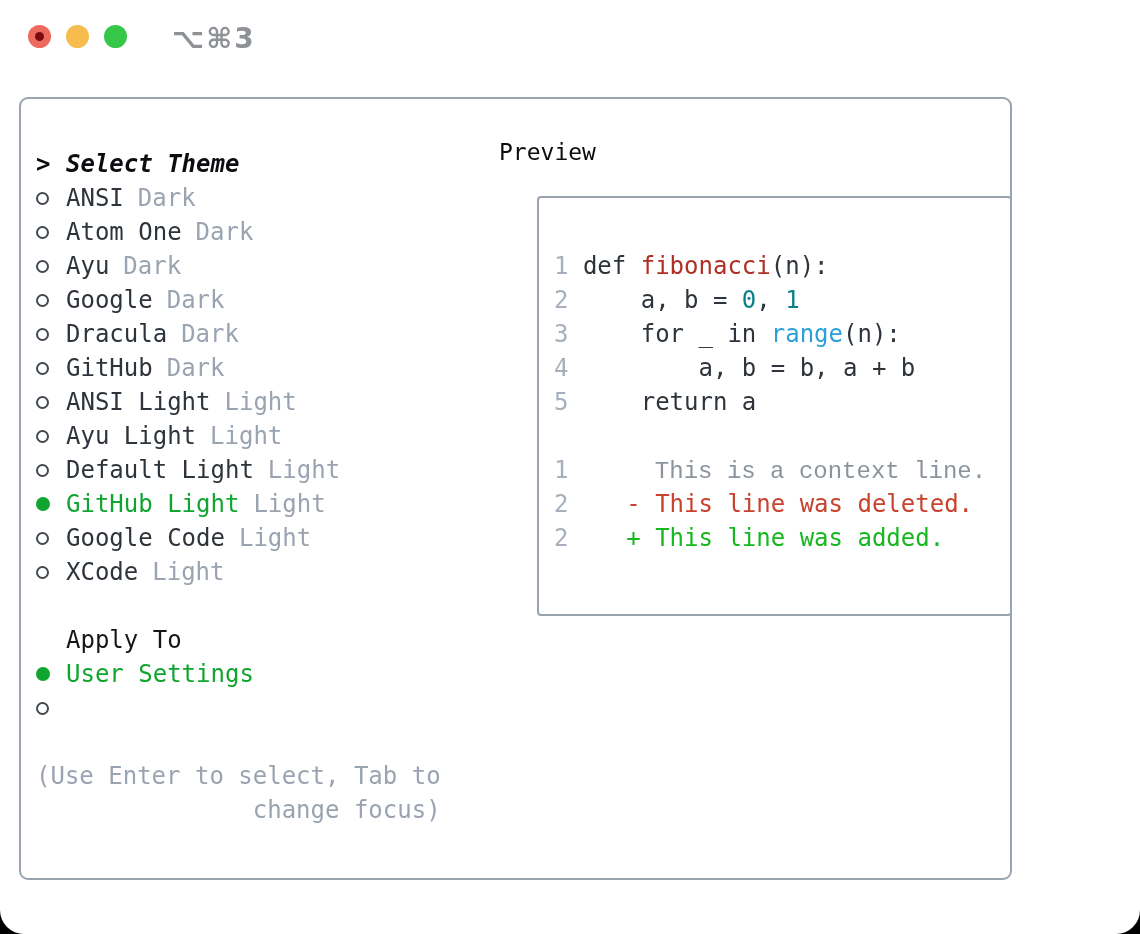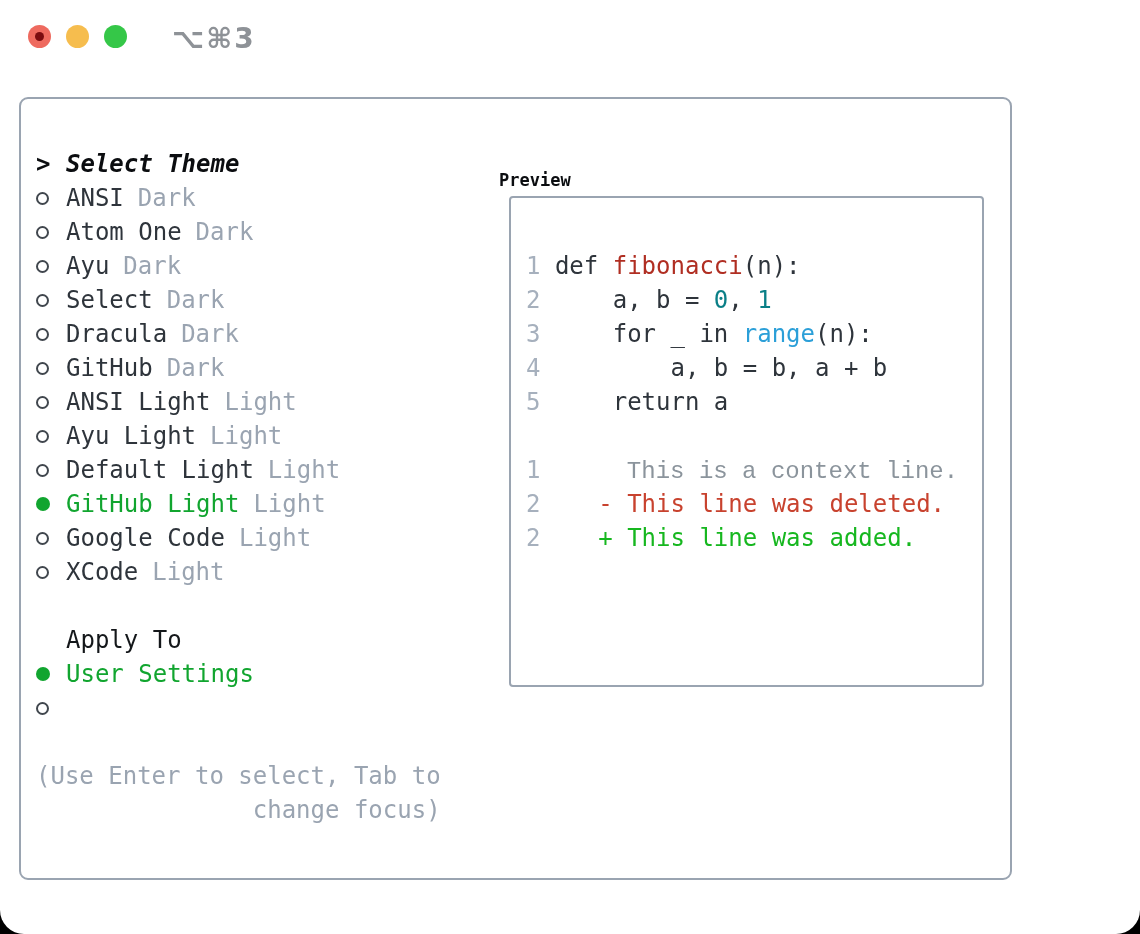--- a/index.html
+++ b/index.html
@@ -78,26 +78,26 @@
   .arrow { font-weight: bold; color: var(--heading); }
   .hdr { font-weight: bold; color: var(--heading); font-style: italic; }
   .subhdr { color: #14171a; }
   .name { color: var(--text); }
   .name.sel { color: var(--accent-green); text-align: right; }
   .variant { color: var(--muted); margin-left: 14px; }
   .spacer { height: 34px; }
   .help { color: var(--muted); height: 34px; line-height: 34px; white-space: pre; text-align: right; }
   
   .preview-title {
-    position: absolute; left: 478px; top: 64px; height: 34px; line-height: 34px;
-    font-size: 17px; font-weight: bold; color: var(--heading);
+    position: absolute; left: 478px; top: 36px; height: 34px; line-height: 34px;
+    font-size: 23px; font-weight: normal; color: var(--heading);
   }
   .preview-box {
-    position: absolute; left: 488px; top: 97px;
-    width: 475px; height: 491px;
+    position: absolute; left: 516px; top: 97px;
+    width: 475px; height: 420px;
     border: 2.5px solid var(--border);
     border-radius: 4px;
     padding: 51px 0 16px 15px;
     overflow: hidden;
   }
   .code-line { height: 34px; line-height: 34px; font-size: 24px; white-space: pre; }
   .tok-gutter { color: var(--gutter-gray); }
   .tok-plain { color: var(--text); }
   .tok-func { color: var(--function-red); }
   .tok-num { color: var(--number-teal); }
@@ -125,21 +125,21 @@
     <div class="left-col">
       <div class="row">
         <span class="marker arrow">&gt;</span>
         <span class="hdr">Select Theme</span>
       </div>
 
       <div id="theme-list">
           <div class="row"><span class="marker"><span class="ring"></span></span><span class="name">ANSI</span><span class="variant">Dark</span></div>
           <div class="row"><span class="marker"><span class="ring"></span></span><span class="name">Atom One</span><span class="variant">Dark</span></div>
           <div class="row"><span class="marker"><span class="ring"></span></span><span class="name">Ayu</span><span class="variant">Dark</span></div>
-          <div class="row"><span class="marker"><span class="ring"></span></span><span class="name">Select</span><span class="variant">Dark</span></div>
+          <div class="row"><span class="marker"><span class="ring"></span></span><span class="name">Google</span><span class="variant">Dark</span></div>
           <div class="row"><span class="marker"><span class="ring"></span></span><span class="name">Dracula</span><span class="variant">Dark</span></div>
           <div class="row"><span class="marker"><span class="ring"></span></span><span class="name">GitHub</span><span class="variant">Dark</span></div>
           <div class="row"><span class="marker"><span class="ring"></span></span><span class="name">ANSI Light</span><span class="variant">Light</span></div>
           <div class="row"><span class="marker"><span class="ring"></span></span><span class="name">Ayu Light</span><span class="variant">Light</span></div>
           <div class="row"><span class="marker"><span class="ring"></span></span><span class="name">Default Light</span><span class="variant">Light</span></div>
           <div class="row"><span class="marker"><span class="dot"></span></span><span class="name sel">GitHub Light</span><span class="variant">Light</span></div>
           <div class="row"><span class="marker"><span class="ring"></span></span><span class="name">Google Code</span><span class="variant">Light</span></div>
           <div class="row"><span class="marker"><span class="ring"></span></span><span class="name">XCode</span><span class="variant">Light</span></div>
         </div>
 

